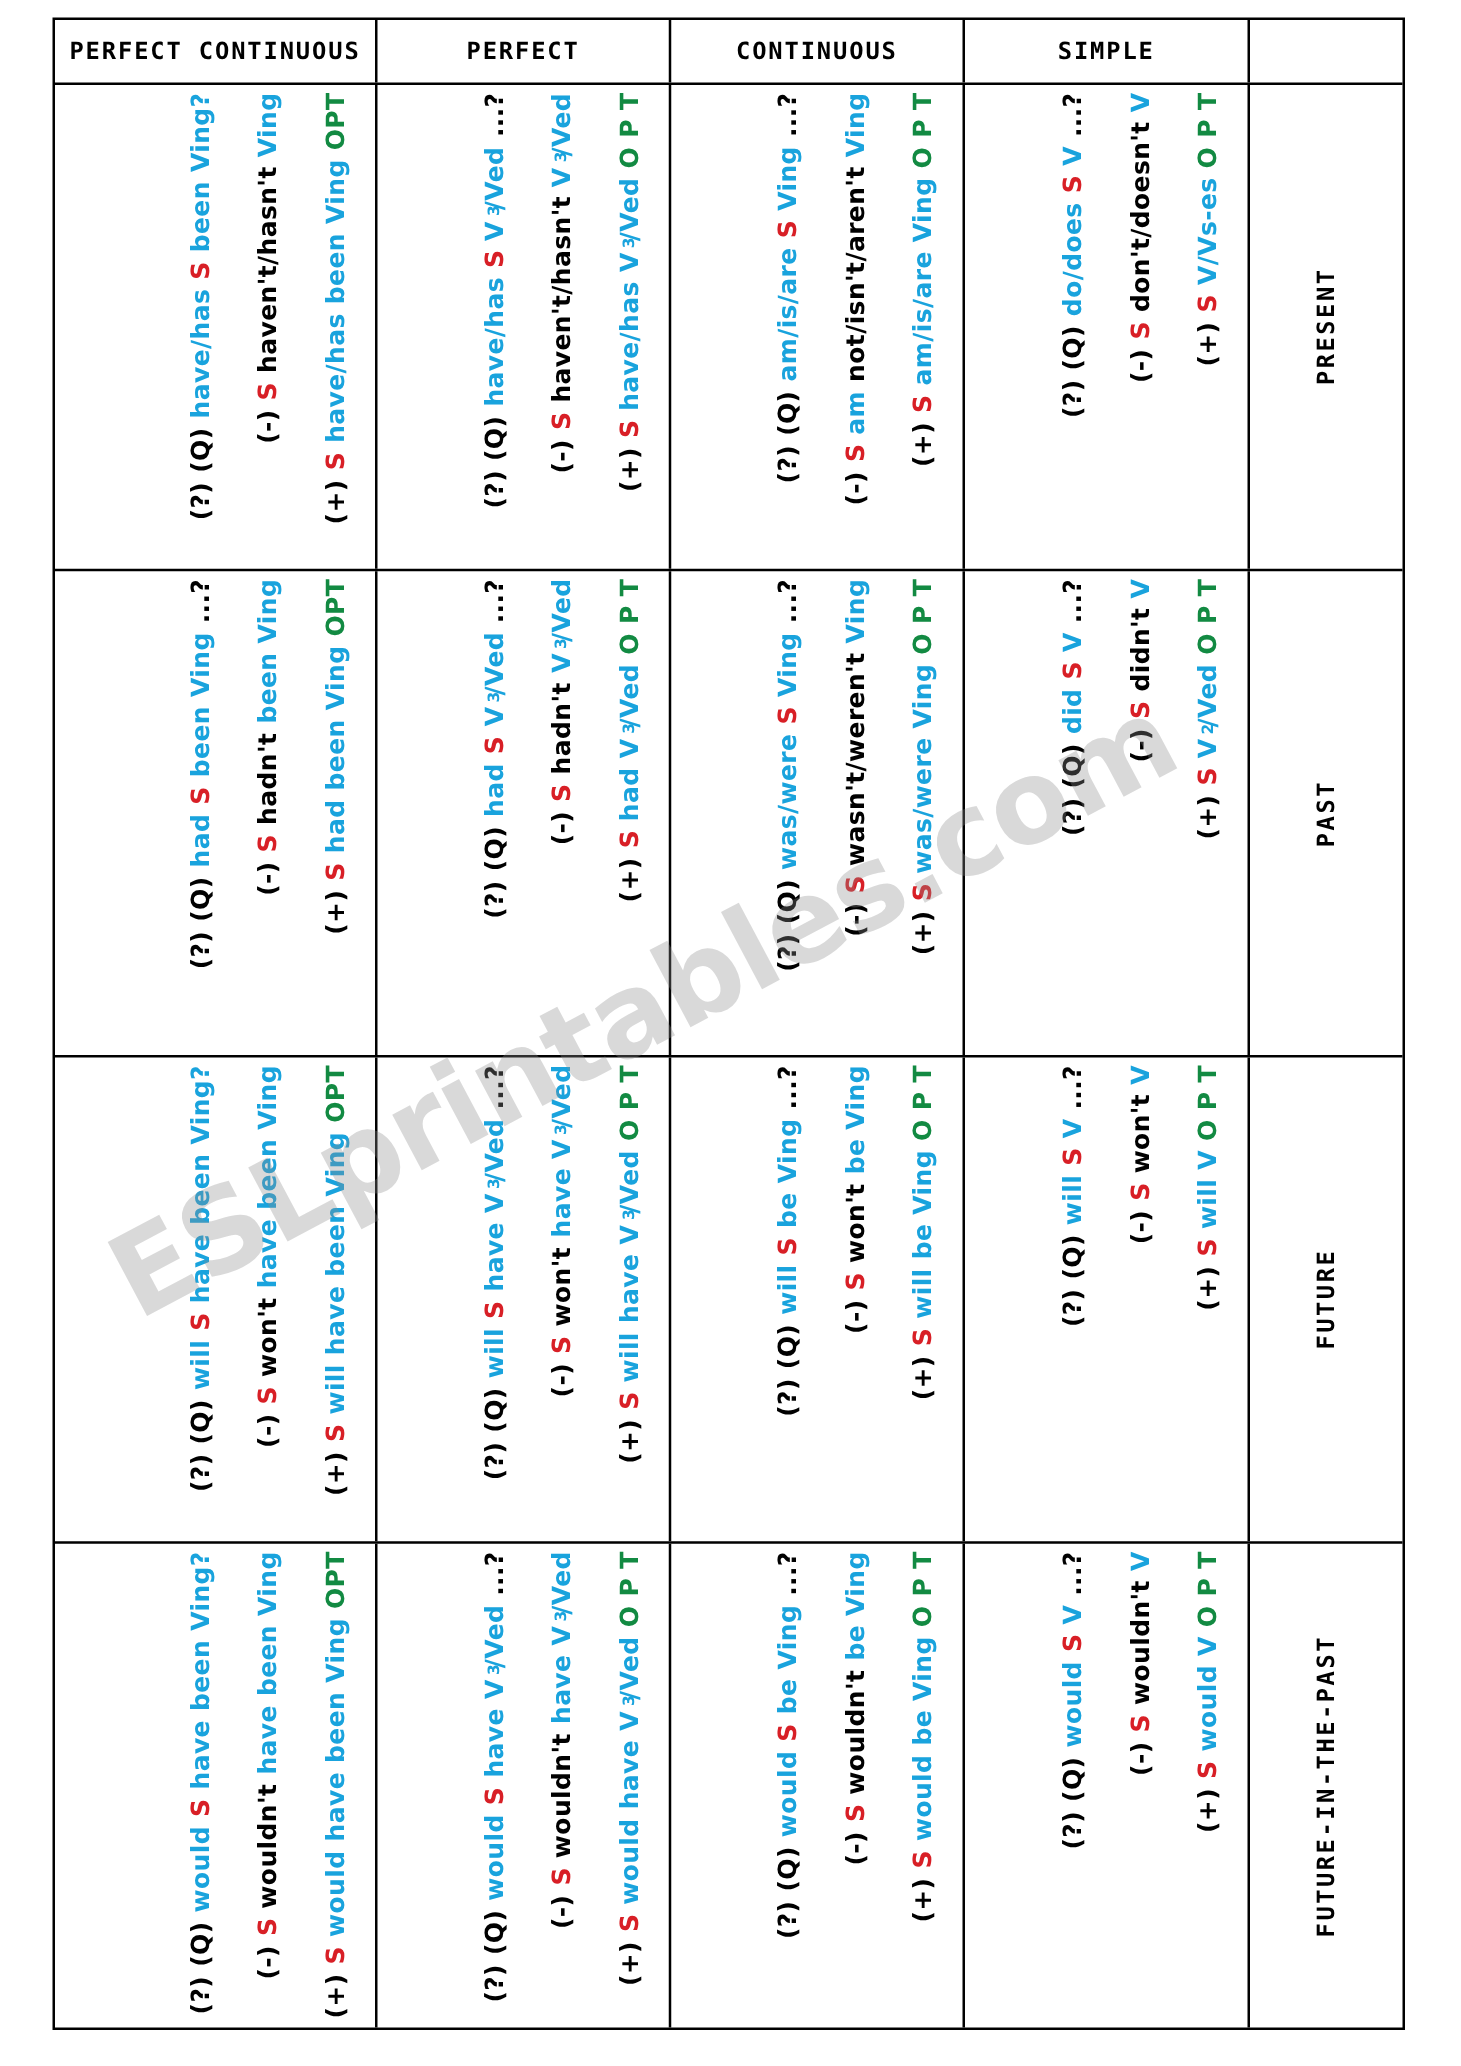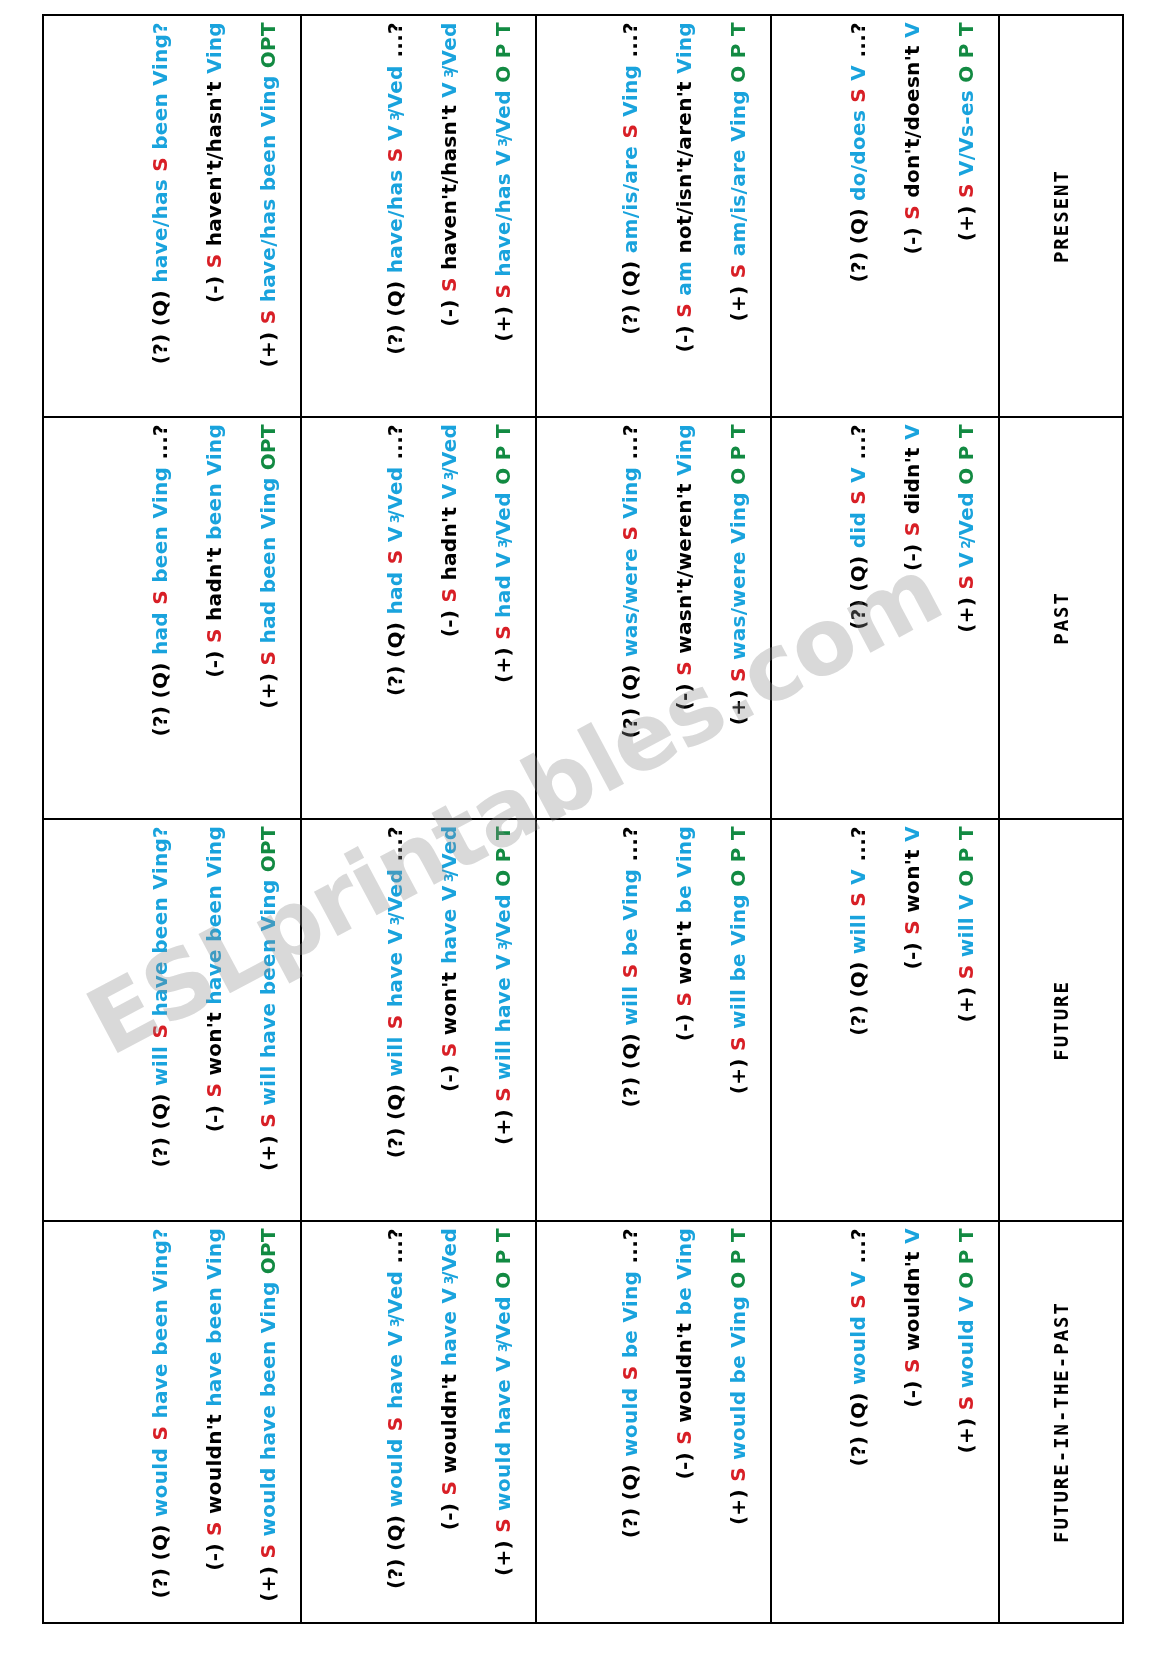--- a/index.html
+++ b/index.html
@@ -170,20 +170,27 @@
 </style>
 </head>
 <body>
 
 <div id="watermark">
   <div class="wm-text">ESLprintables.com</div>
 </div>
 
 <div id="tense-table">
 
+  <div class="header-row">
+    <div class="header-cell col-pc">PERFECT CONTINUOUS</div>
+    <div class="header-cell col-pf">PERFECT</div>
+    <div class="header-cell col-cont">CONTINUOUS</div>
+    <div class="header-cell col-simple">SIMPLE</div>
+    <div class="header-cell col-label"></div>
+  </div>
 
   <div class="body-area" id="body-area">
       <div class="tense-row">
         <div class="aspect-cell col-pc">
           <div class="formula"><span class="mark">(+)</span> <span class="s">S</span> <span class="aux">have/has been Ving</span> <span class="opt">OPT</span></div>
           <div class="formula"><span class="mark">(-)</span> <span class="s">S</span> <span class="neg">haven't/hasn't</span> <span class="aux">Ving</span></div>
           <div class="formula"><span class="mark">(?)</span> <span class="q">(Q)</span> <span class="aux">have/has</span> <span class="s">S</span> <span class="aux">been Ving?</span></div>
         </div>
         <div class="aspect-cell col-pf">
           <div class="formula"><span class="mark">(+)</span> <span class="s">S</span> <span class="aux">have/has V<sub>3</sub>/Ved</span> <span class="opt">O P T</span></div>

